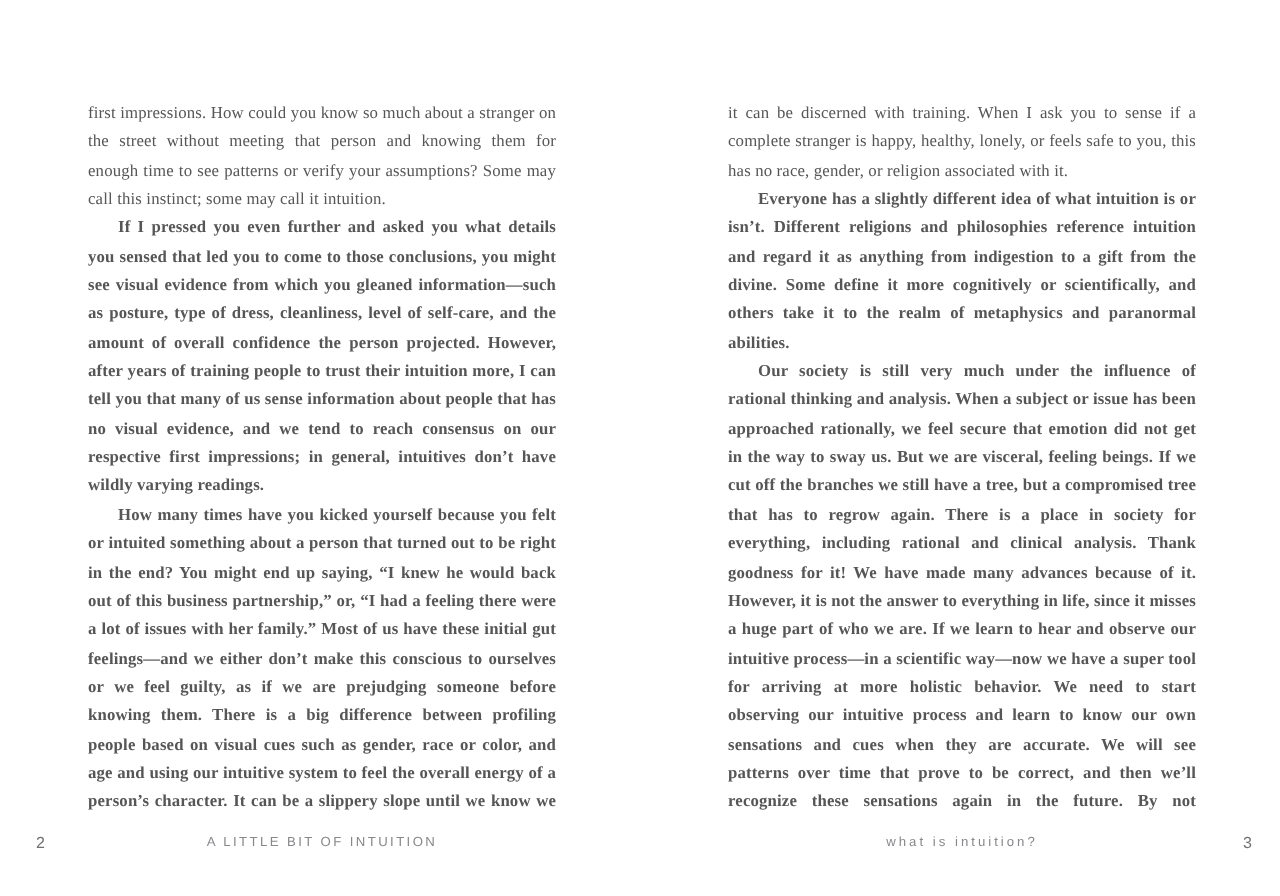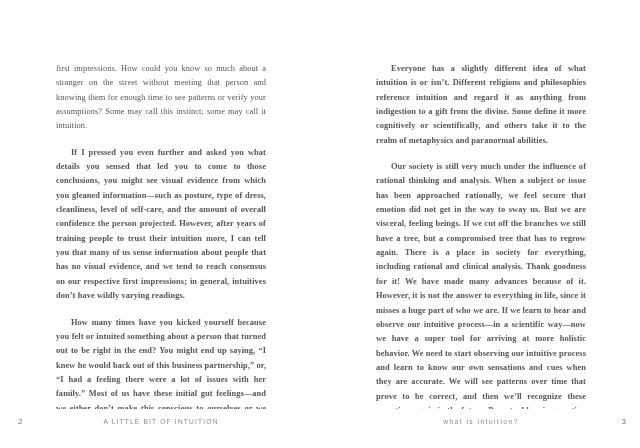--- a/index.html
+++ b/index.html
@@ -36,21 +36,21 @@
     font-family: "Liberation Serif", serif;
     font-size: 8.4px;
     line-height: 14.35px;
     letter-spacing: 0.08px;
     color: #565656;
     text-align: justify;
     hyphens: auto;
     -webkit-hyphens: auto;
   }
   .text-block p {
-    margin: 12px;
+    margin: 0;
     padding: 0;
   }
   .text-block p.indent {
     text-indent: 15px;
     font-weight: bold;
   }
   .page-footer {
     position: absolute;
     top: 416px;
     left: 0;
@@ -94,20 +94,21 @@
       <p class="indent">How many times have you kicked yourself because you felt or intuited something about a person that turned out to be right in the end? You might end up saying, “I knew he would back out of this business partnership,” or, “I had a feeling there were a lot of issues with her family.” Most of us have these initial gut feelings—and we either don’t make this conscious to ourselves or we feel guilty, as if we are prejudging someone before knowing them. There is a big difference between profiling people based on visual cues such as gender, race or color, and age and using our intuitive system to feel the overall energy of a person’s character. It can be a slippery slope until we know we are receiving our intuitive guidance versus projecting a fear, prejudice, or similarity between people/scenarios related to memories, but</p>
     </div>
     <div class="page-footer">
       <span class="page-num outer-left">2</span>
       <span class="running-title">A LITTLE BIT OF INTUITION</span>
     </div>
   </div>
 
   <div class="page">
     <div class="text-block">
+      <p>it can be discerned with training. When I ask you to sense if a complete stranger is happy, healthy, lonely, or feels safe to you, this has no race, gender, or religion associated with it.</p>
       <p class="indent">Everyone has a slightly different idea of what intuition is or isn’t. Different religions and philosophies reference intuition and regard it as anything from indigestion to a gift from the divine. Some define it more cognitively or scientifically, and others take it to the realm of metaphysics and paranormal abilities.</p>
       <p class="indent">Our society is still very much under the influence of rational thinking and analysis. When a subject or issue has been approached rationally, we feel secure that emotion did not get in the way to sway us. But we are visceral, feeling beings. If we cut off the branches we still have a tree, but a compromised tree that has to regrow again. There is a place in society for everything, including rational and clinical analysis. Thank goodness for it! We have made many advances because of it. However, it is not the answer to everything in life, since it misses a huge part of who we are. If we learn to hear and observe our intuitive process—in a scientific way—now we have a super tool for arriving at more holistic behavior. We need to start observing our intuitive process and learn to know our own sensations and cues when they are accurate. We will see patterns over time that prove to be correct, and then we’ll recognize these sensations again in the future. By not addressing emotion and denying it as a factor in everything we do—we are like the branchless tree.</p>
     </div>
     <div class="page-footer">
       <span class="running-title lower">what is intuition?</span>
       <span class="page-num outer-right">3</span>
     </div>
   </div>
 
 </div>

